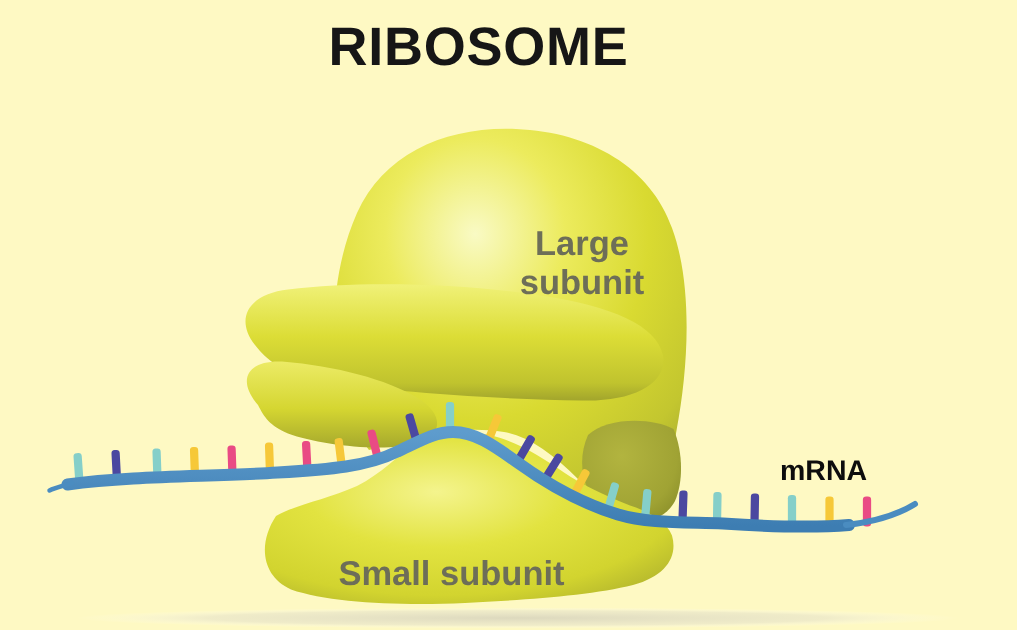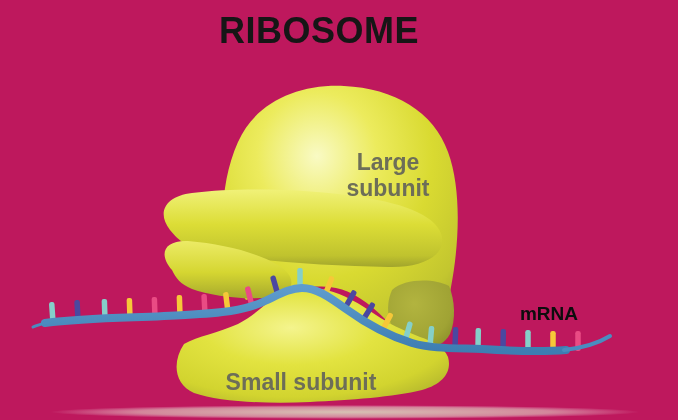--- a/index.html
+++ b/index.html
@@ -1,19 +1,19 @@
 <!DOCTYPE html>
 <html><head>
 <meta charset="utf-8">
 <style>
   html,body{margin:0;padding:0;background:#ffffff;}
   .stage{
     position:relative;
     width:678px;height:420px;
-    background:#be185d;
+    background:#fef9c3;
     overflow:hidden;
     font-family:"Liberation Sans","DejaVu Sans",sans-serif;
   }
   svg{display:block;}
   .title-text{
     font-family:"Liberation Sans","DejaVu Sans",sans-serif;
     font-weight:bold;
     font-size:36px;
     letter-spacing:0.5px;
     fill:#161616;

